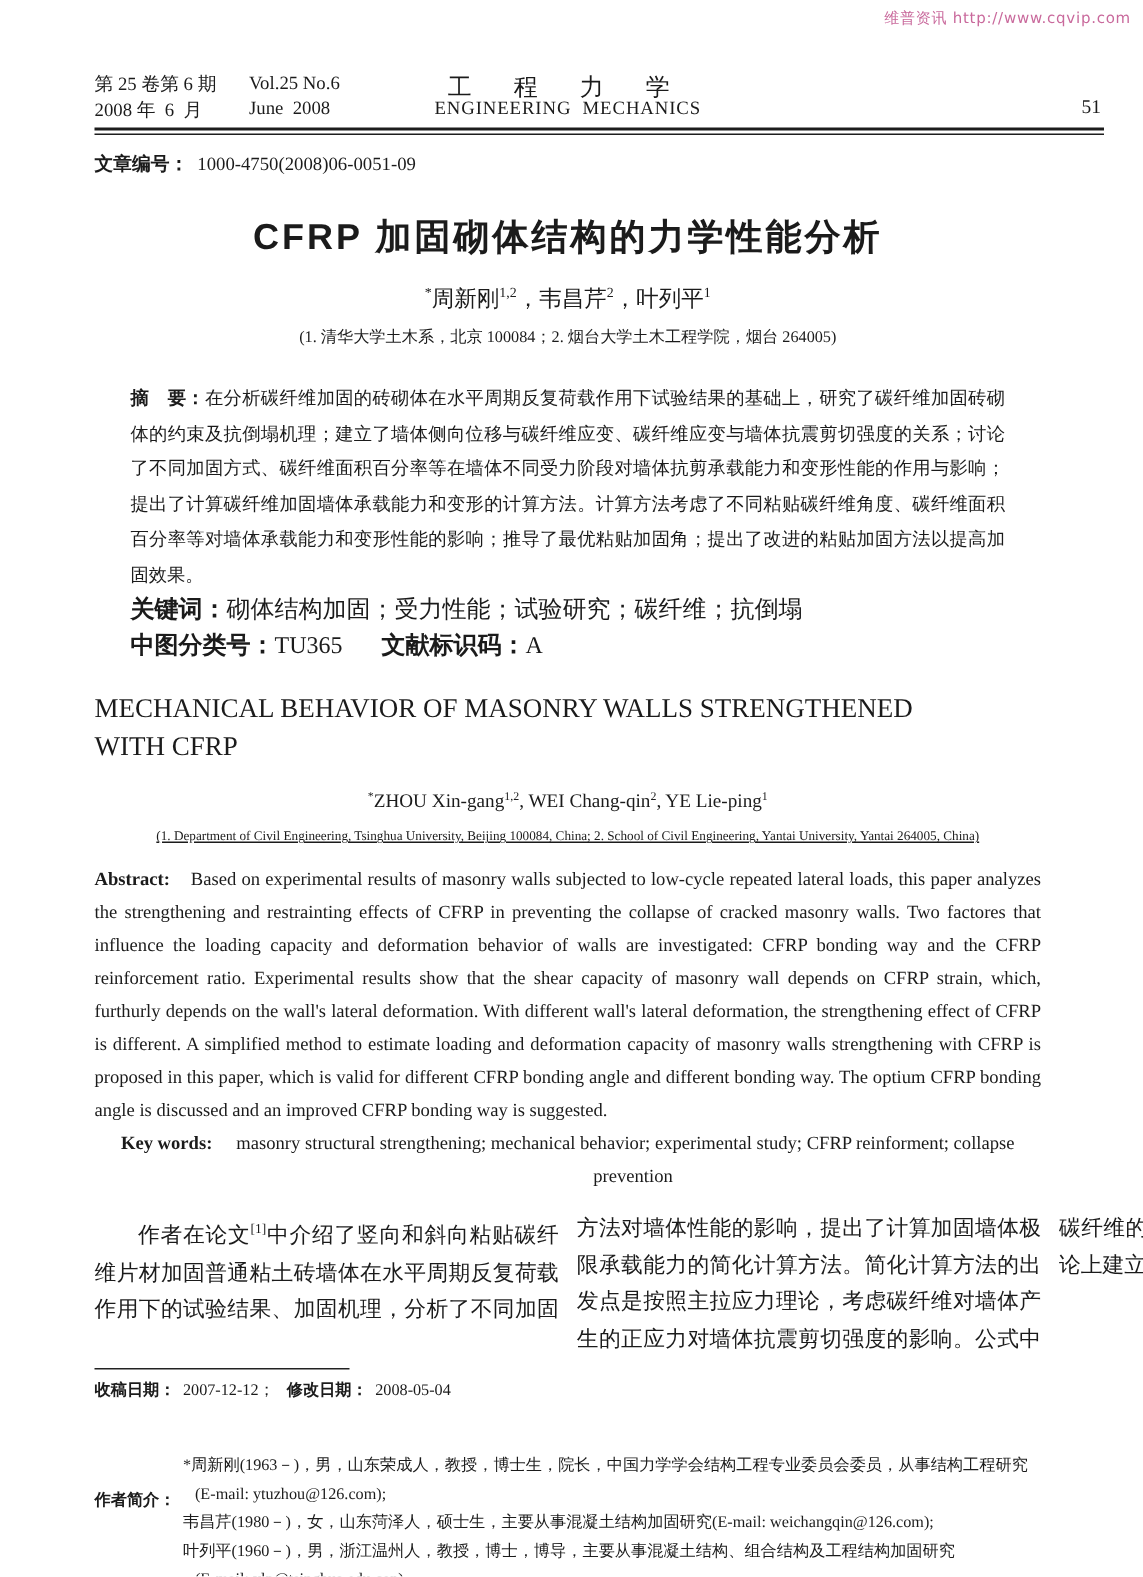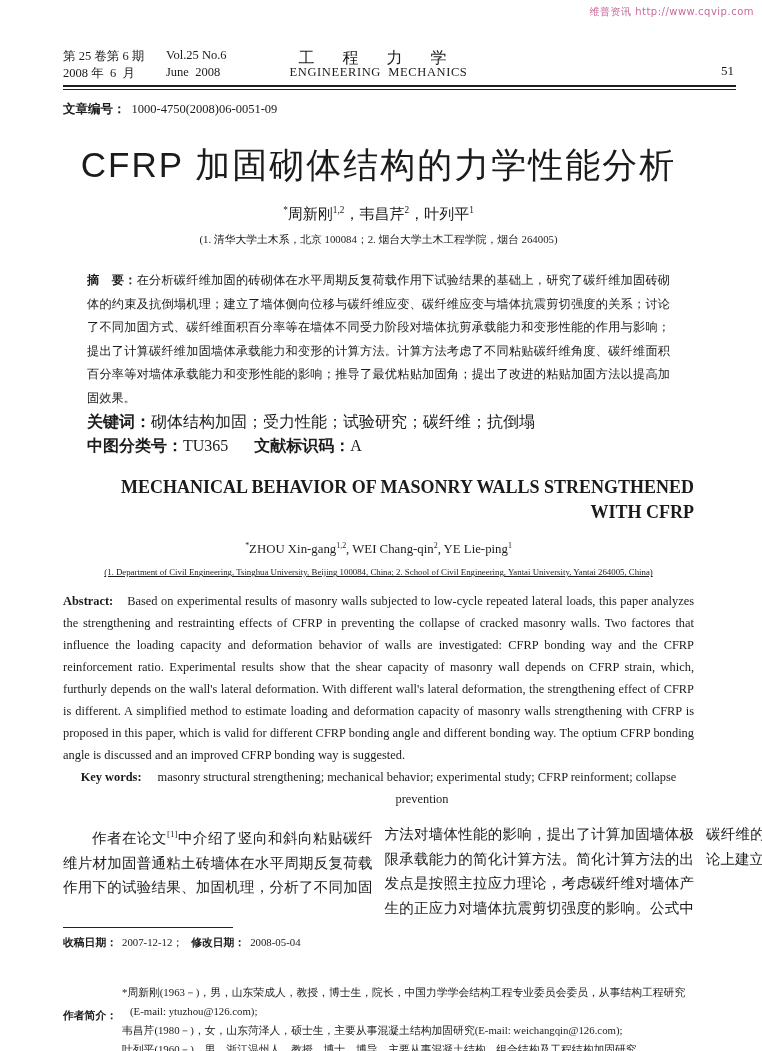--- a/index.html
+++ b/index.html
@@ -29,36 +29,36 @@
     border-top:2.4px solid #1d1d1d; border-bottom:1px solid #1d1d1d;
   }
 
   .cnb { font-weight:bold; font-family:"Liberation Sans","DejaVu Sans",sans-serif; }
 
   .article-id { margin:11px 0 0 0; font-size:12.5px; }
   .article-id .cnb { margin-right:6px; }
 
   .title-cn {
     margin:24px 0 0 0; text-align:center;
-    font-size:35px; font-weight:normal; letter-spacing:2px;
+    font-size:24px; font-weight:bold; letter-spacing:2px;
     font-family:"Liberation Sans","DejaVu Sans",sans-serif;
   }
   .authors-cn { margin:16px 0 0 0; text-align:center; font-size:15px; }
   sup { font-size:0.62em; }
   .affil-cn { margin:9px 0 0 0; text-align:center; font-size:10.8px; }
 
   .abstract-cn {
     margin:22px 24px 0 24px; font-size:12.2px; line-height:23.5px;
     text-align:justify;
   }
   .kw-cn, .clc-row { margin:0 24px; font-size:16px; line-height:23.5px; }
   .clc-row .sep { display:inline-block; width:26px; }
 
   .title-en {
-    margin:18px 0 16px 0; text-align:right; font-weight:bold;
+    margin:18px 0 16px 0; text-align:left; font-weight:normal;
     font-size:18px; line-height:25px;
   }
   .title-en span { display:block; }
   .authors-en { margin:15px 0 0 0; text-align:center; font-size:12.8px; }
   .affil-en { margin:10px 0 0 0; text-align:center; font-size:8.8px; white-space:nowrap;text-decoration:underline; }
 
   .abstract-en {
     margin:13px 0 0 0; font-size:12.4px; line-height:22px; text-align:justify;
   }
   .abstract-en .cnb, .kw-en b { font-family:"Liberation Serif","DejaVu Serif",serif; font-weight:bold; }

